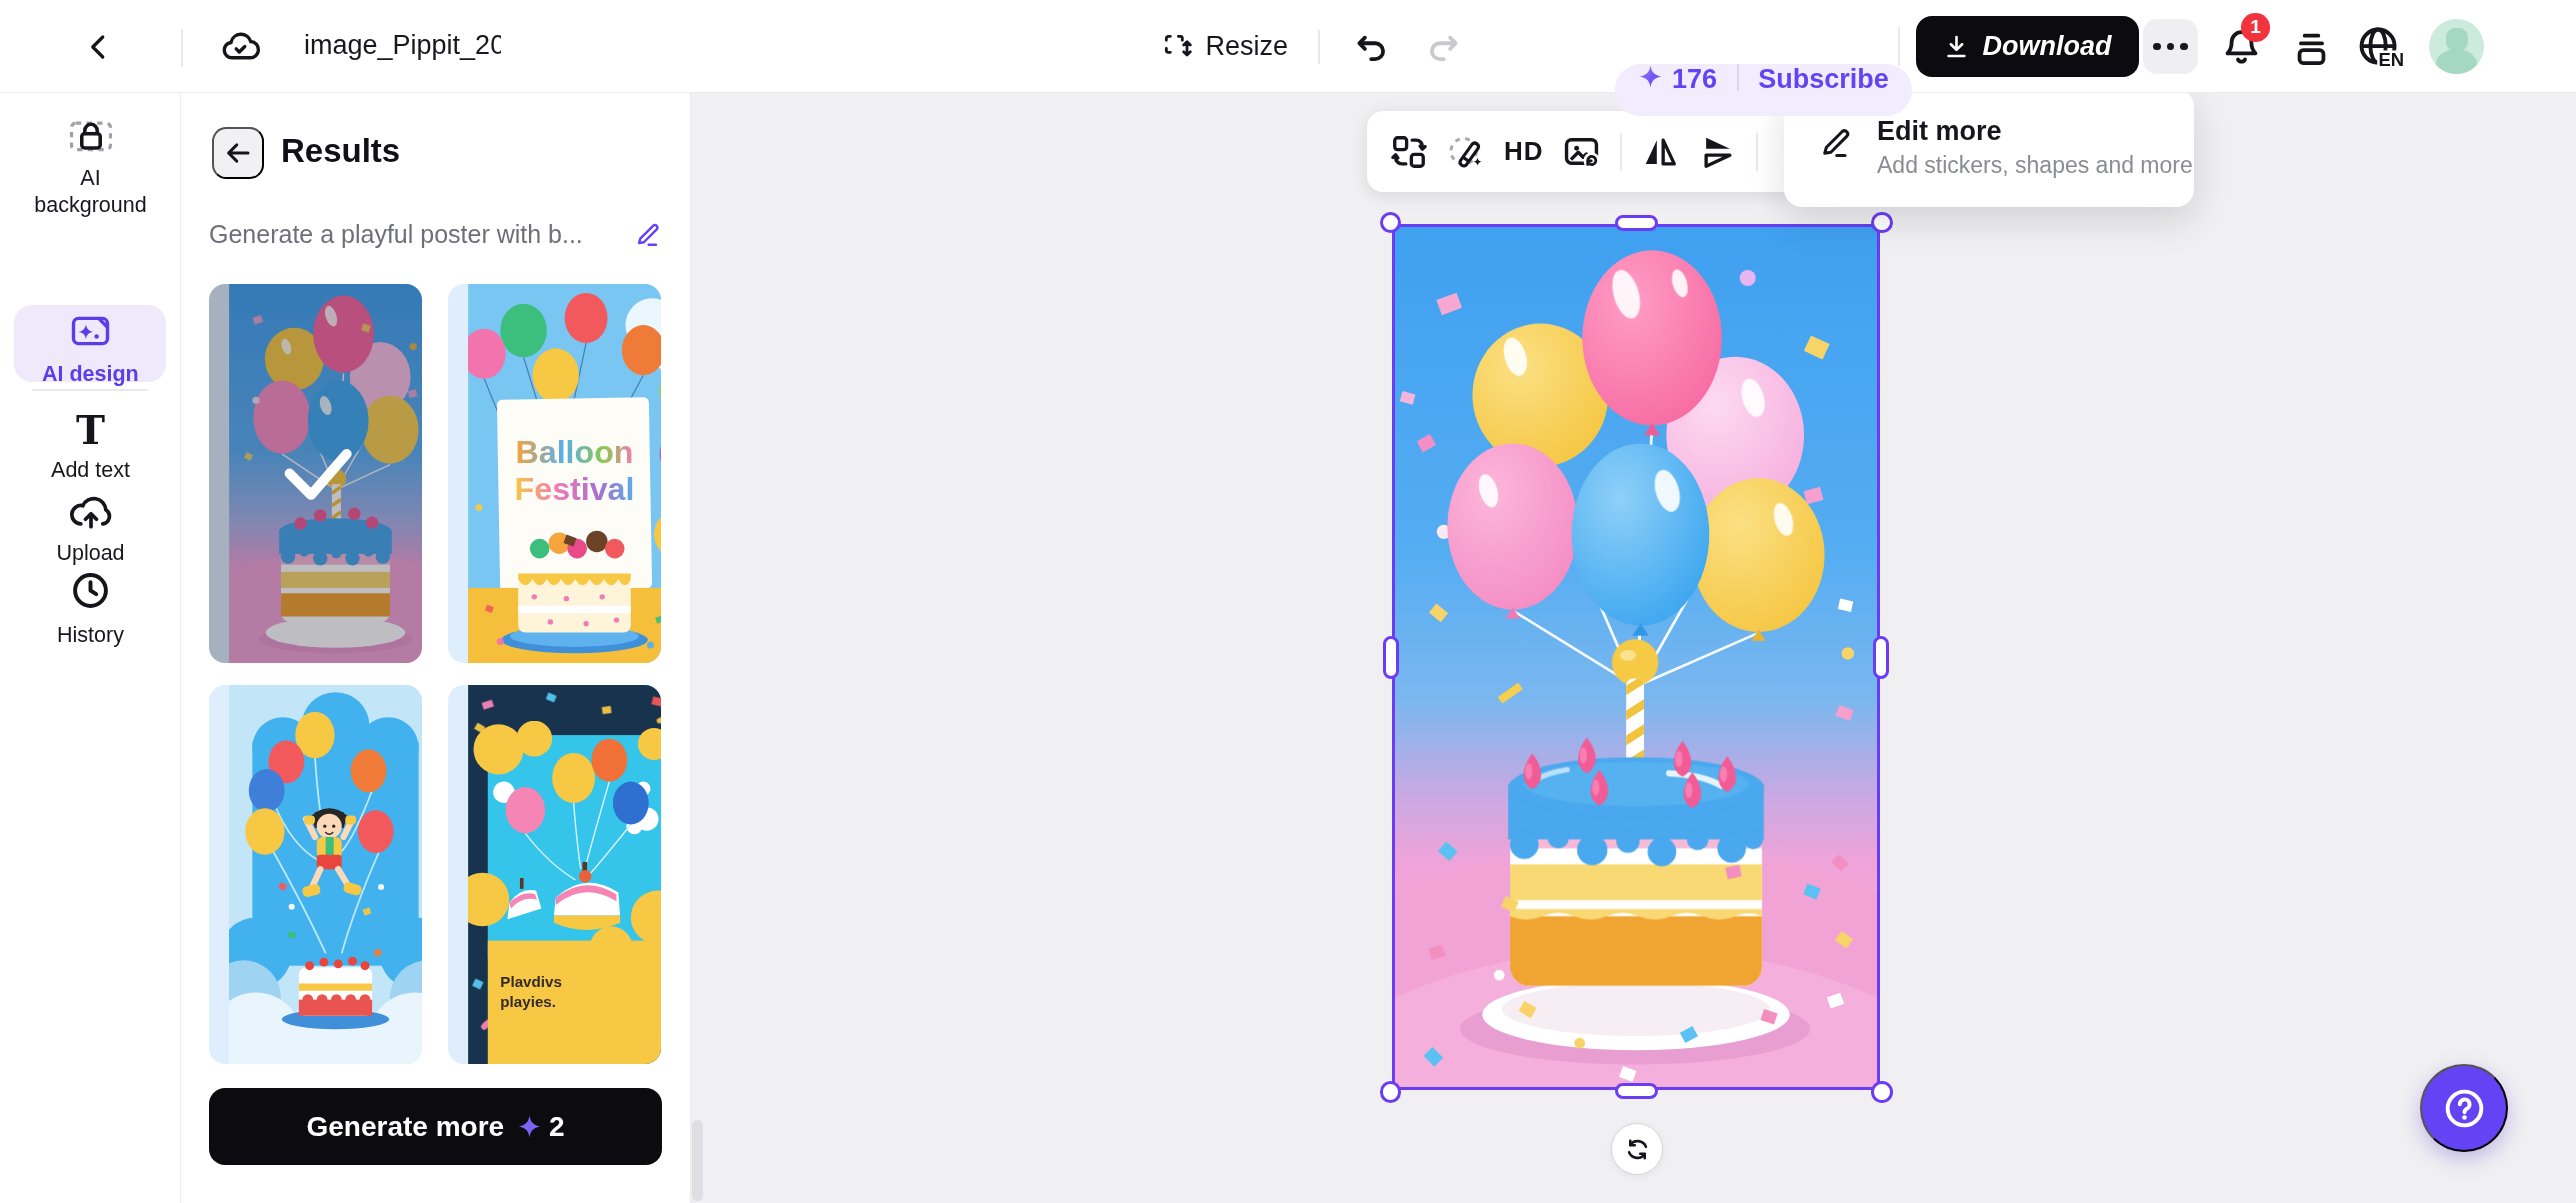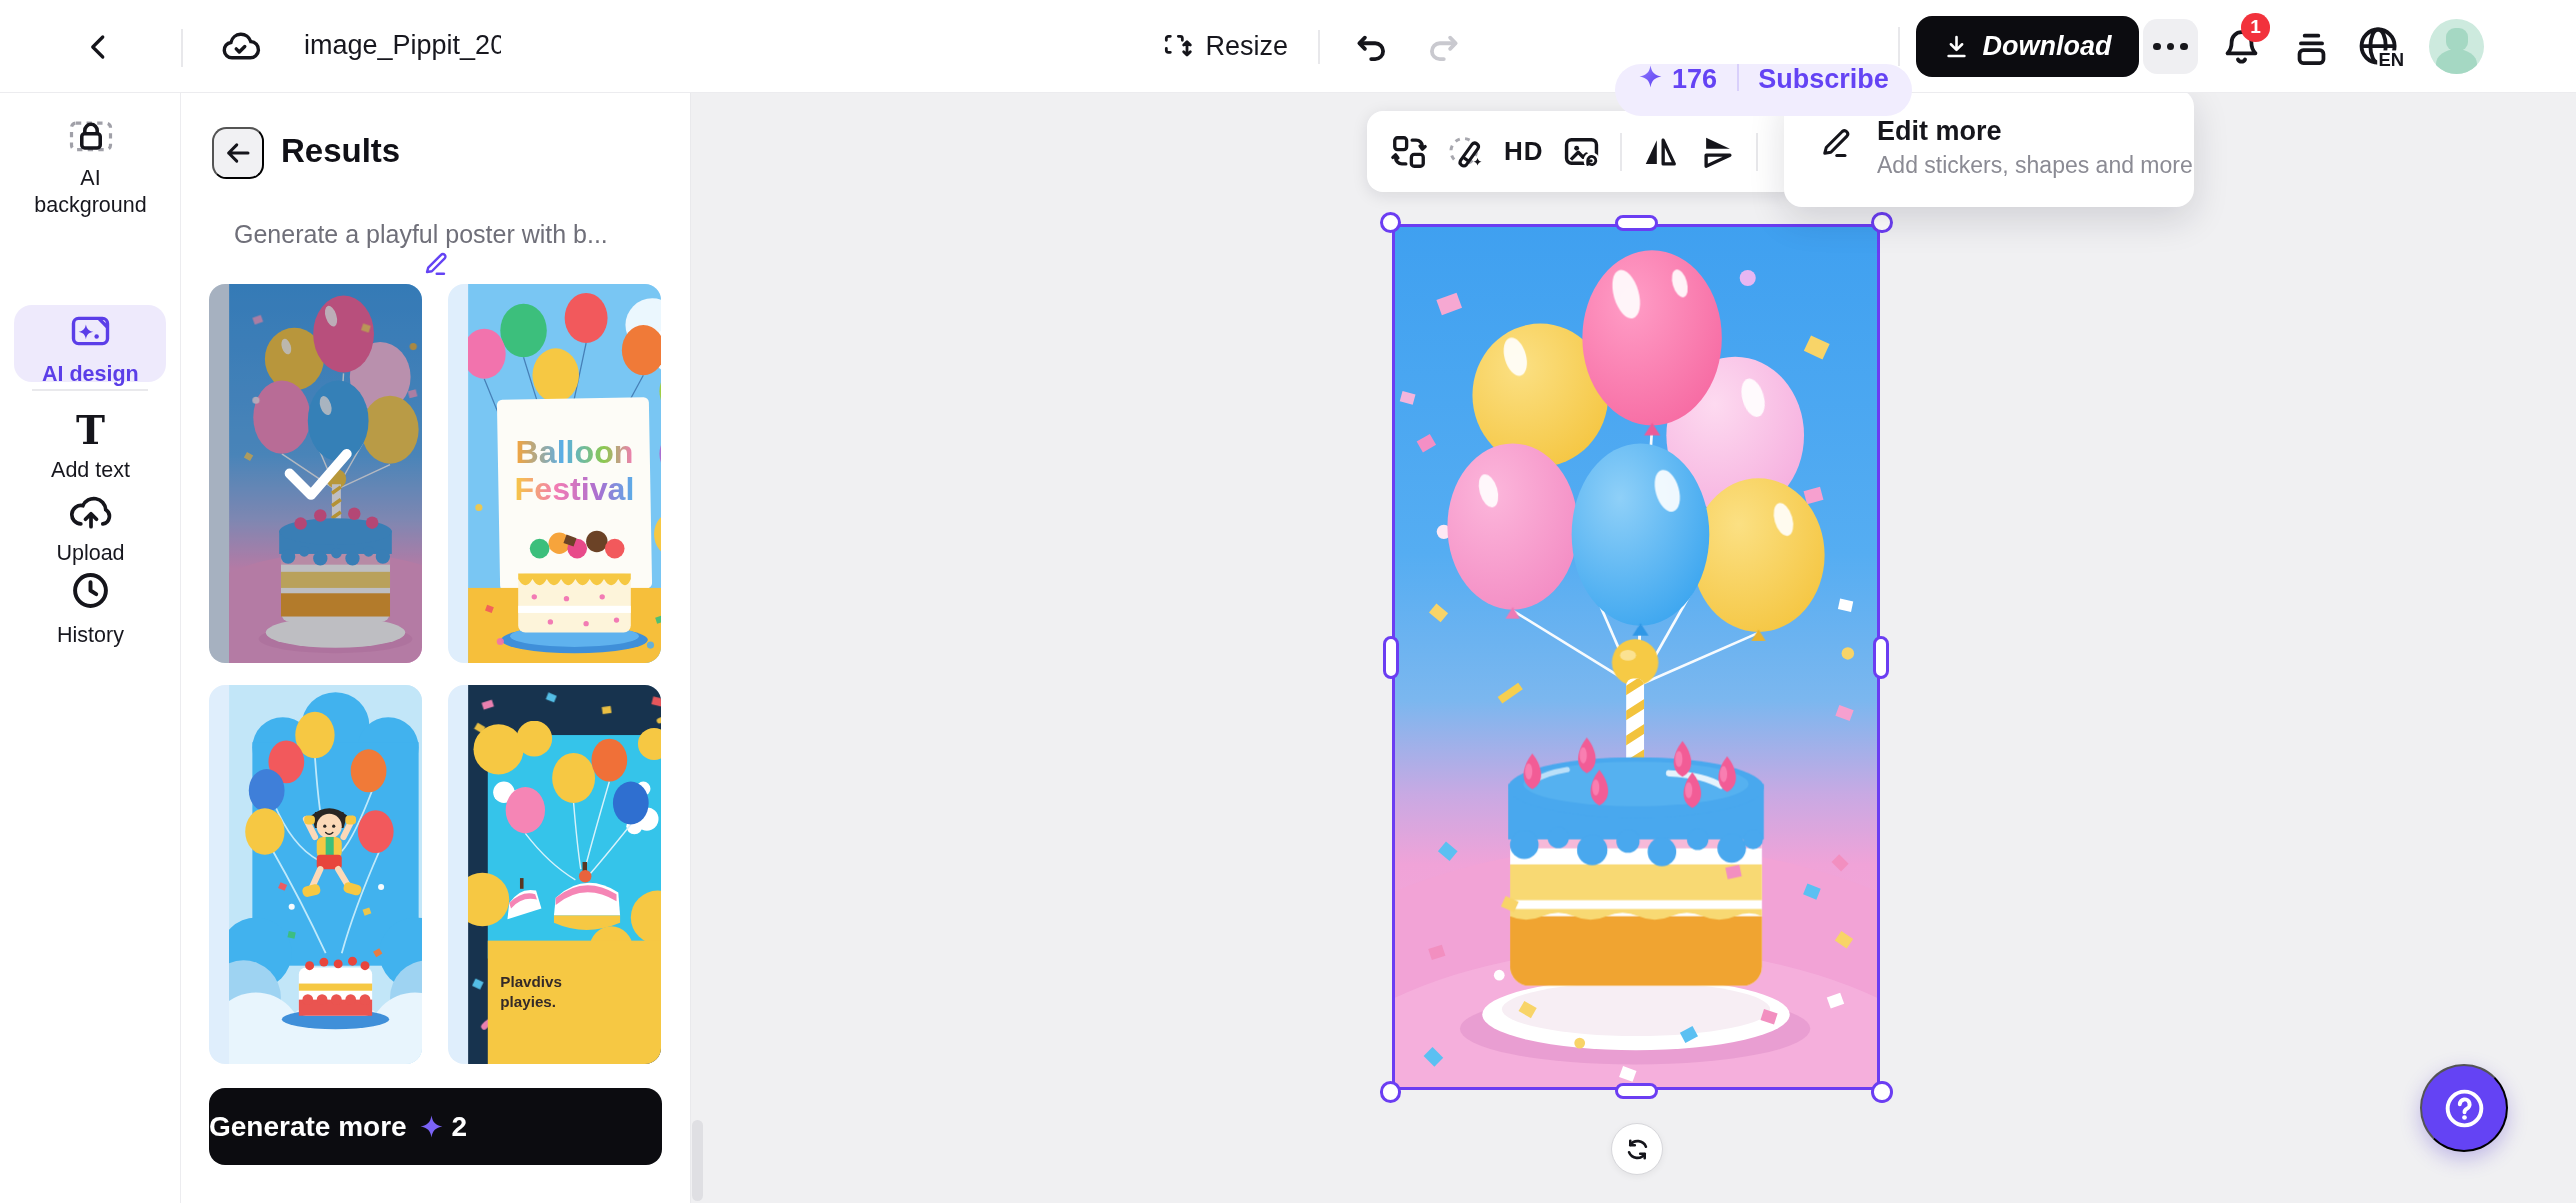--- a/index.html
+++ b/index.html
@@ -38,27 +38,27 @@
               text-align:center; cursor:pointer;}
   .side-tile .lbl{ font-size:21.5px; font-weight:700; color:#5b3ee8; margin-top:11px;}
   .side-div{ position:absolute; left:32px; width:116px; height:1.8px; background:#e9e9ec;}
   .t-glyph{ font-family:"DejaVu Serif", serif; font-size:39px; font-weight:600; line-height:39px; color:#15151b;}
   
   .panel{ position:absolute; left:181px; top:93px; width:510px; height:1111px; background:#fff;
           border-right:1.8px solid #e9e9ec; z-index:20;}
   .panel-back{ position:absolute; left:31px; top:34px; width:52px; height:52px; border-radius:14.3px; background:#f1f1f3;
                display:flex; align-items:center; justify-content:center; cursor:pointer;}
   .panel-title{ position:absolute; left:100px; top:39px; font-size:33px; font-weight:700; color:#101016;}
-  .prompt-row{ position:absolute; left:28px; top:127px; width:453px; display:flex; align-items:center; justify-content:space-between;flex-direction:column;}
+  .prompt-row{ position:absolute; left:28px; top:127px; width:453px; display:flex; align-items:center; justify-content:space-between;}
   .prompt-text{ font-size:25px; color:#6f6f79; white-space:nowrap; overflow:hidden; text-overflow:ellipsis; width:403px;}
   .thumb{ position:absolute; width:213px; height:379px; border-radius:16px; overflow:hidden; cursor:pointer; background:#dfeefc;padding-left:20px;}
   .thumb svg{ display:block; }
   .thumb-overlay{ position:absolute; inset:0; background:rgba(16,16,28,.27);}
   .gen-btn{ position:absolute; left:28px; top:995px; width:453px; height:77px; border-radius:16px; background:#0c0c10;
-            color:#fff; display:flex; align-items:center; justify-content:flex-start; gap:7.2px;
+            color:#fff; display:flex; align-items:center; justify-content:center; gap:7.2px;
             font-size:28px; font-weight:700; cursor:pointer; border:none;}
   .scroll-thumb{ position:absolute; left:692px; top:1120px; width:10.7px; height:81px; border-radius:5.4px; background:#dfdfe3; z-index:25;}
   
   .canvas{ position:absolute; left:691px; top:93px; width:1885px; height:1111px; background:#f0f0f2;}
   .fl-toolbar{ position:absolute; left:676px; top:18px; width:431px; height:81px; background:#fff; border-radius:16px;
                box-shadow:0 3.6px 16px rgba(20,20,40,.10); display:flex; align-items:center; padding:0 16px; gap:5.4px; z-index:10;}
   .tb-btn{ width:52px; height:52px; border-radius:10.7px; display:flex; align-items:center; justify-content:center; cursor:pointer;}
   .tb-hd{ font-size:26px; font-weight:800; letter-spacing:0.9px; color:#15151b;}
   .tb-div{ width:1.8px; height:38px; background:#e8e8eb; margin:0 7.2px;}
   .dropdown{ position:absolute; left:1093px; top:-3.6px; width:410px; height:118px; background:#fff; border-radius:18px;

